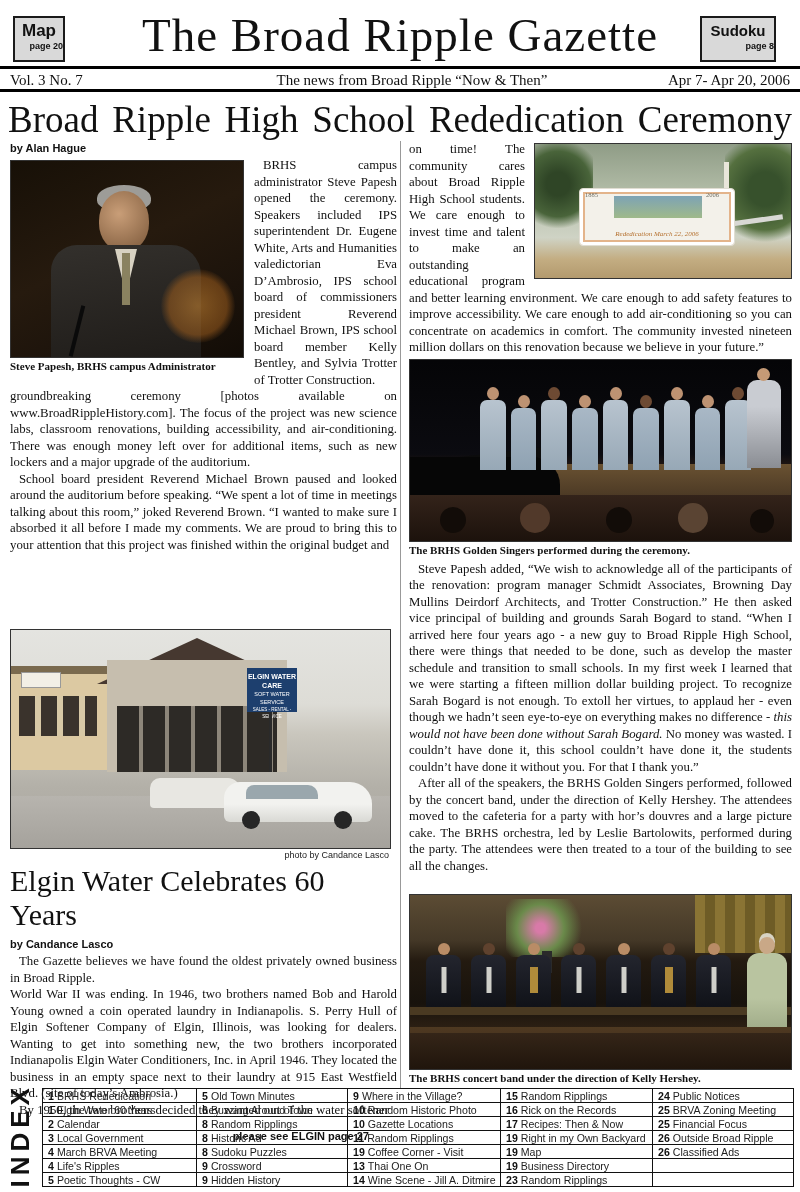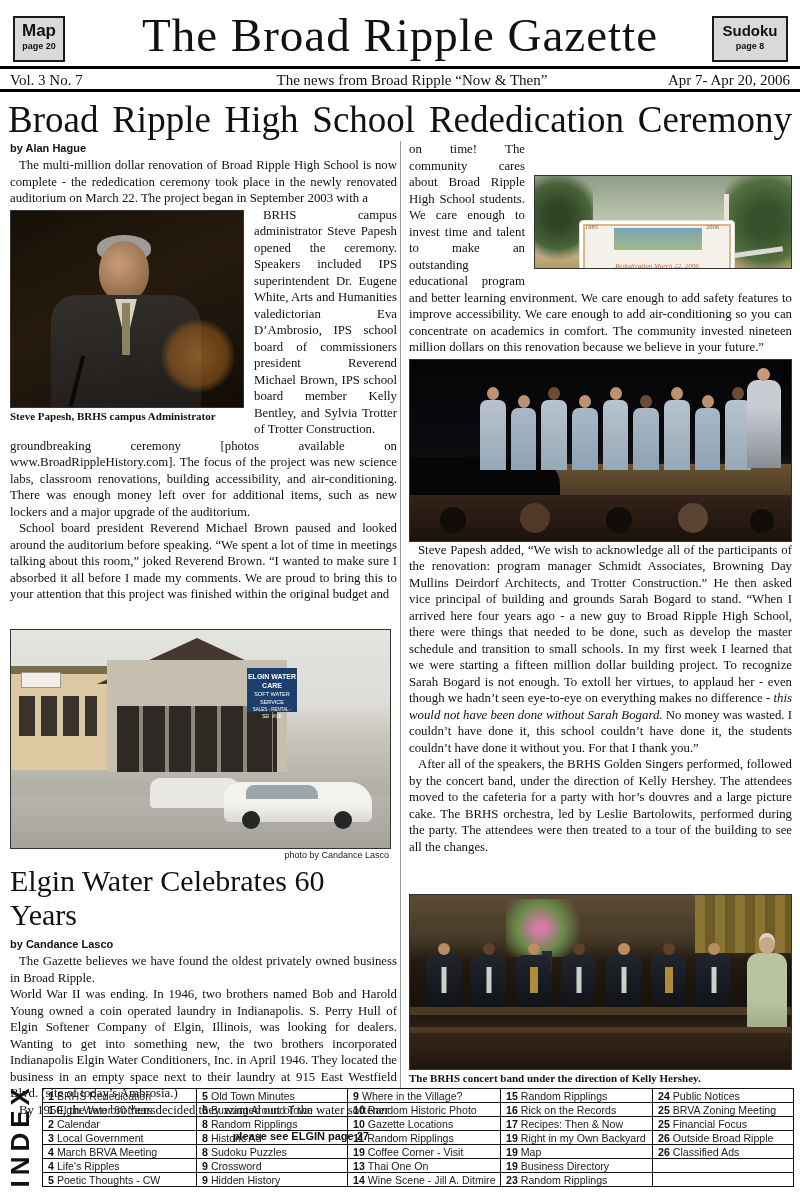--- a/index.html
+++ b/index.html
@@ -4,24 +4,24 @@
 <style>
   * { margin:0; padding:0; box-sizing:border-box; }
   body { background:#888; font-family:"Liberation Serif","DejaVu Serif",serif; }
   .page { position:relative; width:800px; height:1192px; background:#fff; margin:0 auto; overflow:hidden; color:#111; }
 
   
   .masthead { position:absolute; top:0; left:0; right:0; height:66px; }
   .paper-title { position:absolute; left:0; right:0; top:8px; text-align:center; font-size:47px; font-weight:400; letter-spacing:1px; font-family:"Liberation Serif","DejaVu Serif",serif; }
   .corner-box { position:absolute; top:16px; width:76px; height:46px; background:#d9d9d9; border:2px solid #1a1a1a; text-align:center; font-family:"Liberation Sans","DejaVu Sans",sans-serif; padding-top:3px; }
   .corner-box.left { left:13px; width:52px; }
-  .corner-box.right { right:12px; }
+  .corner-box.right { right:24px; }
   .corner-box .cb-title { font-weight:bold; font-size:17px; line-height:20px; }
   .corner-box.right .cb-title { font-size:15px; }
-  .corner-box .cb-page { font-weight:bold; font-size:9px; }
+  .corner-box .cb-page { font-weight:bold; font-size:9px;text-align:right; }
 
   .info-strip { position:absolute; top:66px; left:0; right:0; height:26px; border-top:3px solid #000; border-bottom:3px solid #000; font-size:15px; padding:2px 8px 0 8px; }
   .info-strip .vol { position:absolute; left:10px; top:3px; }
   .info-strip .tagline { position:absolute; left:0; right:0; top:3px; text-align:center;margin-left:24px; }
   .info-strip .dates { position:absolute; right:10px; top:3px; }
 
   .main-headline { position:absolute; top:98px; left:8px; right:8px; font-size:37px; font-weight:400; text-align:justify; text-align-last:justify; white-space:nowrap; letter-spacing:0; }
 
   
   .bodytext { font-size:12.8px; line-height:16.5px; text-align:justify; }
@@ -43,21 +43,21 @@
   .papesh-photo { height:198px; background:linear-gradient(155deg,#171007 0%,#261a0e 45%,#1c130b 75%,#120c06 100%); }
   .papesh-photo .head { position:absolute; left:88px; top:30px; width:50px; height:60px; border-radius:50% 50% 46% 46%; background:radial-gradient(circle at 40% 38%,#c99e78,#8d6848 75%); }
   .papesh-photo .hair { position:absolute; left:86px; top:24px; width:54px; height:26px; border-radius:50% 50% 40% 40%; background:#9d9c98; }
   .papesh-photo .suit { position:absolute; left:40px; top:84px; width:150px; height:120px; border-radius:26px 30px 0 0; background:linear-gradient(170deg,#33302c,#1e1b18); }
   .papesh-photo .shirt { position:absolute; left:104px; top:88px; width:22px; height:46px; background:#d8d2c2; clip-path:polygon(0 0,100% 0,50% 100%); }
   .papesh-photo .tie { position:absolute; left:111px; top:92px; width:8px; height:52px; background:#8a8260; }
   .papesh-photo .emblem { position:absolute; right:8px; bottom:14px; width:74px; height:74px; border-radius:50%; background:radial-gradient(circle,#d28a33 0%,#a05f1e 55%,transparent 72%); opacity:.55; }
   .papesh-photo .mic { position:absolute; left:64px; bottom:0; width:4px; height:52px; background:#0a0a0a; transform:rotate(14deg); }
 
   .fig-cake { float:right; width:258px; margin:2px 0 5px 9px; }
-  .cake-photo { height:94px; background:linear-gradient(180deg,#8f9c86 0%,#b6c0ab 40%,#cfd3c5 70%,#c3ad82 86%,#b39a6e 100%);margin-top:32px; }
+  .cake-photo { height:136px; background:linear-gradient(180deg,#8f9c86 0%,#b6c0ab 40%,#cfd3c5 70%,#c3ad82 86%,#b39a6e 100%); }
   .cake-photo .plant-l { position:absolute; left:-12px; top:-8px; width:70px; height:96px; background:radial-gradient(circle,#2f4526 20%,#49643a 55%,transparent 75%); }
   .cake-photo .plant-r { position:absolute; right:-14px; top:-10px; width:80px; height:110px; background:radial-gradient(circle,#37512c 25%,#55703f 60%,transparent 78%); }
   .cake-photo .candle { position:absolute; right:62px; top:18px; width:5px; height:64px; background:#e9e6da; }
   .cake-photo .cake { position:absolute; left:44px; top:44px; width:156px; height:58px; background:#f3f1ea; border:1px solid #e0ddd2; border-radius:4px; box-shadow:inset 0 0 0 3px #fff, inset 0 0 0 5px rgba(214,130,60,.55); }
   .cake-photo .cake .pic { position:absolute; left:34px; top:7px; width:88px; height:22px; background:linear-gradient(180deg,#7da3b5,#9fb98a); }
   .cake-photo .cake .inscr { position:absolute; left:0; right:0; bottom:7px; text-align:center; font-style:italic; font-size:7px; color:#b5712f; font-family:"Liberation Serif",serif; }
   .cake-photo .yl { position:absolute; left:50px; top:47px; font-size:6.5px; color:#6e6e64; }
   .cake-photo .yr { position:absolute; right:72px; top:47px; font-size:6.5px; color:#6e6e64; }
   .cake-photo .knife { position:absolute; right:8px; top:74px; width:54px; height:5px; background:#d8d8d4; transform:rotate(-8deg); }
 
@@ -151,21 +151,20 @@
     <span class="vol">Vol. 3  No. 7</span>
     <span class="tagline">The news from Broad Ripple “Now &amp; Then”</span>
     <span class="dates">Apr 7- Apr 20, 2006</span>
   </div>
 
   <h2 class="main-headline">Broad Ripple High School Rededication Ceremony</h2>
 
   <div class="col-left">
     <div class="a1-left">
       <div class="byline">by Alan Hague</div>
-      <p class="bodytext ind">The multi-million dollar renovation of Broad Ripple High School is now complete - the rededication ceremony took place in the newly renovated auditorium on March 22.  The project began in September 2003 with a</p>
       <figure class="fig-papesh">
         <div class="photo papesh-photo">
           <div class="hair"></div>
           <div class="head"></div>
           <div class="suit"></div>
           <div class="shirt"></div>
           <div class="tie"></div>
           <div class="emblem"></div>
           <div class="mic"></div>
         </div>
@@ -249,20 +248,21 @@
           <div class="chair" style="left:64px;"></div>
           <div class="chair" style="left:236px;"></div>
           <div class="aud">
               <i></i>
               <i></i>
               <i></i>
               <i></i>
               <i></i>
             </div>
         </div>
+        <figcaption class="caption">The BRHS Golden Singers performed during the ceremony.</figcaption>
       </figure>
 
       <p class="bodytext ind"><span>Steve Papesh added, “We wish to acknowledge all of the participants of the renovation: program manager Schmidt Associates, Browning Day Mullins Deirdorf Architects, and Trotter Construction.”  He then asked vice principal of building and grounds Sarah Bogard to stand. “When I arrived here four years ago - a new guy to Broad Ripple High School, there were things that needed to be done, such as develop the master schedule and transition to small schools.  In my first week I learned that we were starting a fifteen million dollar building project.  To recognize Sarah Bogard is not enough. To extoll her virtues, to applaud her - even though we hadn’t seen eye-to-eye on everything makes no difference - </span><span class="it">this would not have been done without Sarah Bogard.</span><span>  No money was wasted.  I couldn’t have done it, this school couldn’t have done it, the students couldn’t have done it without you.  For that I thank you.”</span></p>
       <p class="bodytext ind">After all of the speakers, the BRHS Golden Singers performed, followed by the concert band, under the direction of Kelly Hershey.  The attendees moved to the cafeteria for a party with hor’s douvres and a large picture cake.  The BRHS orchestra, led by Leslie Bartolowits, performed during the party.  The attendees were then treated to a tour of the building to see all the changes.</p>
     </div>
 
     <figure class="fig-band">
       <div class="photo band-photo">
         <div class="curtain"></div>
         <div class="flowers"></div>

